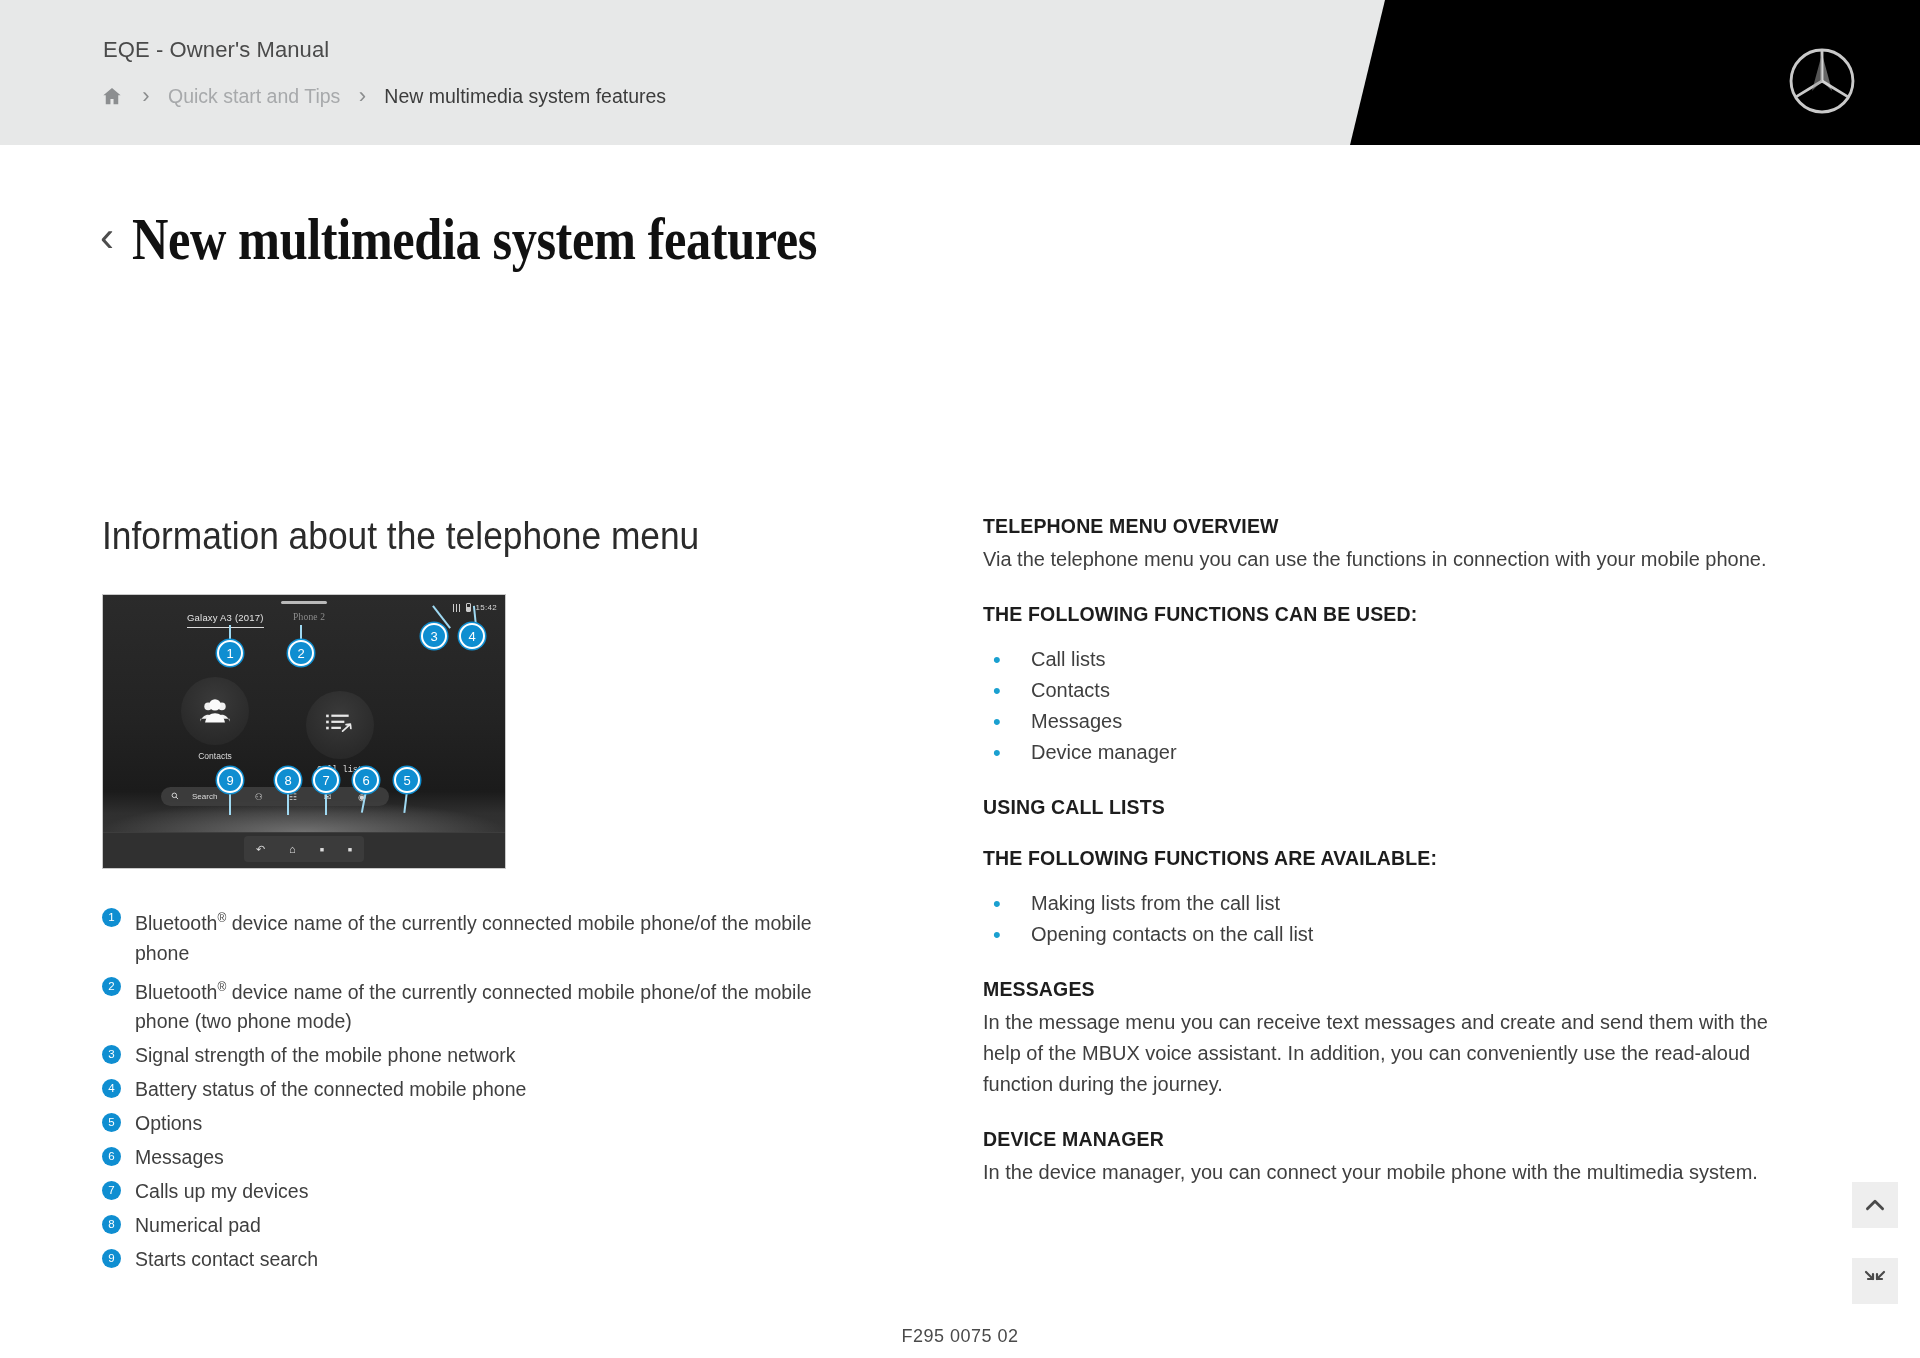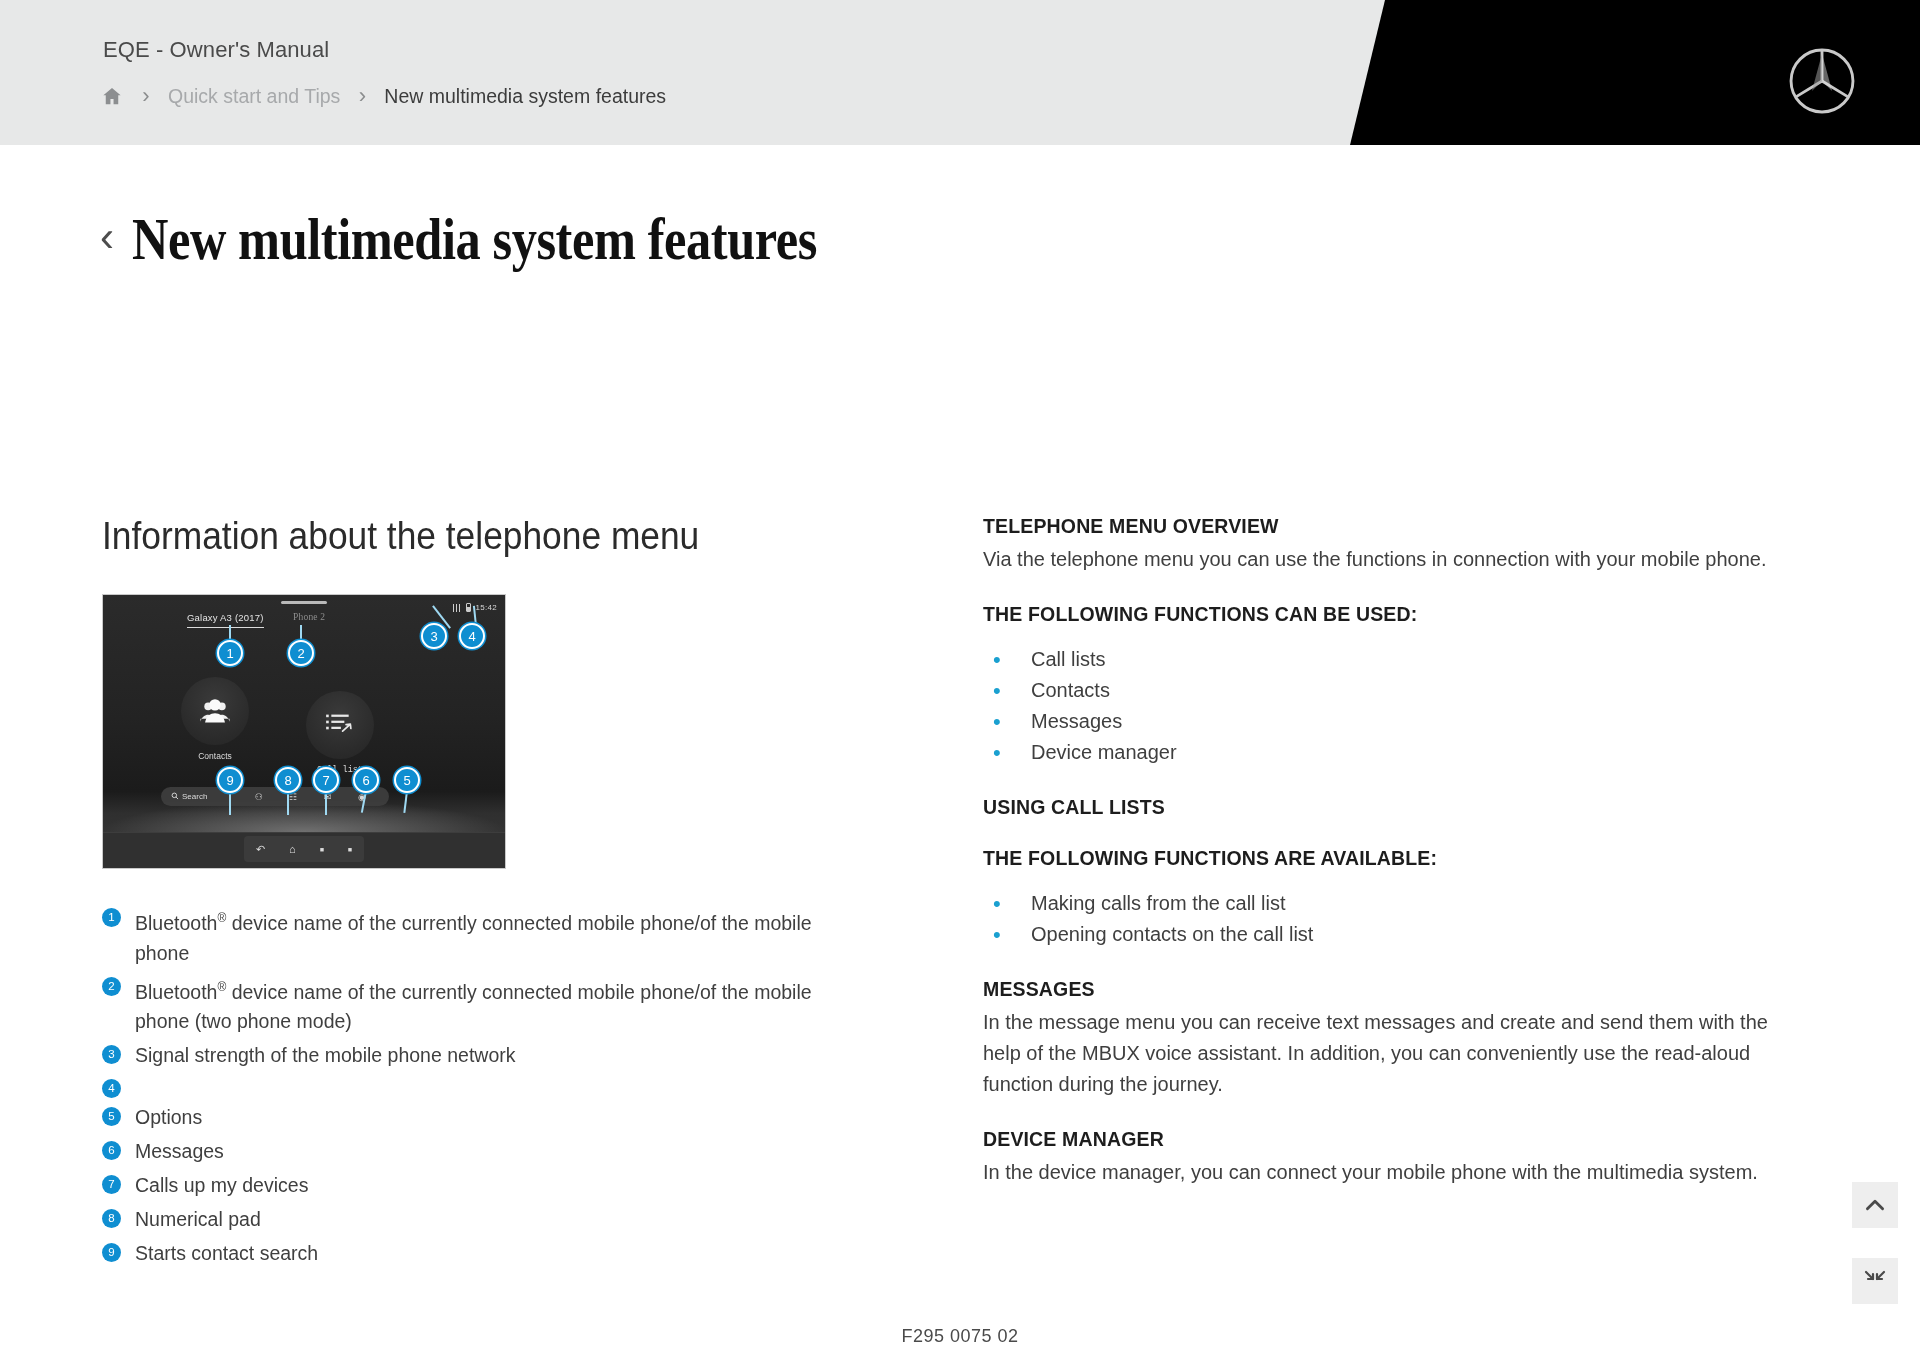--- a/index.html
+++ b/index.html
@@ -185,21 +185,21 @@
 
   .il-dock {
     position: absolute; left: 58px; bottom: 62px;
     width: 228px; height: 19px;
     background: rgba(62,62,62,.92);
     border-radius: 10px;
     display: flex; align-items: center;
     padding: 0 10px;
     gap: 0;
   }
-  .il-search { font-size: 8px; color: #dcdcdc; display:flex; align-items:flex-start; gap:3px; width: 78px;}
+  .il-search { font-size: 8px; color: #dcdcdc; display:flex; align-items:flex-start; gap:13px; width: 78px;}
   .il-dock-icn { width: 38px; text-align: center; color: #d8d8d8; font-size: 9px; }
 
   .il-horizon {
     position: absolute; left: 0; bottom: 36px; width: 100%; height: 44px;
     background: radial-gradient(ellipse 70% 100% at 50% 100%, rgba(255,255,255,.30), rgba(255,255,255,0) 72%);
   }
   .il-botbar {
     position: absolute; left: 0; bottom: 0; width: 100%; height: 36px;
     background: #303030; border-top: 1px solid #3d3d3d;
   }
@@ -444,20 +444,21 @@
         <div class="leg-item">
           <span class="leg-num">2</span>
           <span class="leg-txt"><span>Bluetooth</span><span class="sup">®</span><span> device name of the currently connected mobile phone/of the mobile phone (two phone mode)</span></span>
         </div>
         <div class="leg-item">
           <span class="leg-num">3</span>
           <span class="leg-txt">Signal strength of the mobile phone network</span>
         </div>
         <div class="leg-item">
           <span class="leg-num">4</span>
+          <span class="leg-txt">Battery status of the connected mobile phone</span>
         </div>
         <div class="leg-item">
           <span class="leg-num">5</span>
           <span class="leg-txt">Options</span>
         </div>
         <div class="leg-item">
           <span class="leg-num">6</span>
           <span class="leg-txt">Messages</span>
         </div>
         <div class="leg-item">
@@ -506,21 +507,21 @@
 
       <div class="blk">
         <div class="r-h">USING CALL LISTS</div>
       </div>
 
       <div class="blk">
         <div class="r-h">THE FOLLOWING FUNCTIONS ARE AVAILABLE:</div>
         <ul class="r-ul" style="margin-bottom:0">
           <li>
               <span class="r-bullet">•</span>
-              <span>Making calls from the call list</span>
+              <span>Making lists from the call list</span>
             </li>
           <li>
               <span class="r-bullet">•</span>
               <span>Opening contacts on the call list</span>
             </li>
         </ul>
       </div>
 
       <div class="blk">
         <div class="r-h">MESSAGES</div>

